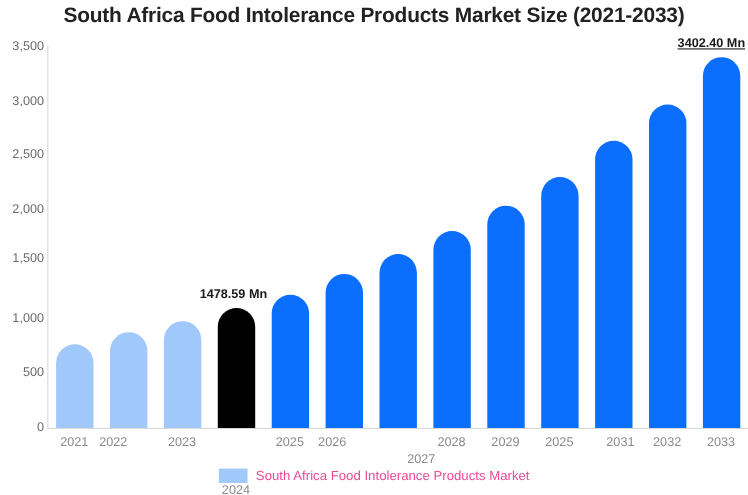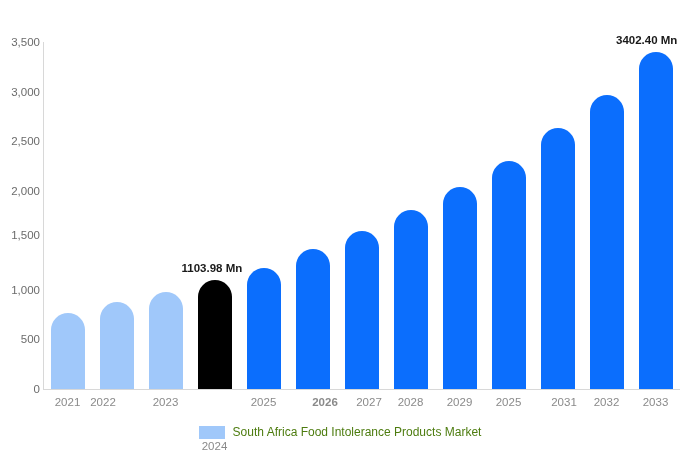--- a/index.html
+++ b/index.html
@@ -119,29 +119,30 @@
     gap: 8px;
   }
   .legend-swatch {
     width: 26px;
     height: 13px;
     background: #a0c8fa;
     display: inline-block;
   }
   .legend-label {
     font-size: 12px;
-    color: #4d7c0f;
+    color: #ec4899;
     white-space: nowrap;
   }
 </style>
 </head>
 <body>
 
 <div id="chart-root">
 
+  <div class="chart-title">South Africa Food Intolerance Products Market Size (2021-2033)</div>
 
   <div class="y-axis-line"></div>
   <div class="x-axis-line"></div>
 
   <div id="y-ticks">
       <div class="y-tick" style="top: 389px;">0</div>
       <div class="y-tick" style="top: 339.429px;">500</div>
       <div class="y-tick" style="top: 289.857px;">1,000</div>
       <div class="y-tick" style="top: 235px;">1,500</div>
       <div class="y-tick" style="top: 190.714px;">2,000</div>
@@ -165,33 +166,33 @@
       <div class="bar" title="2032: 2963" style="left: 546.5px; width: 34px; height: 293.76px; background: rgb(11, 110, 253);"></div>
       <div class="bar" title="2033: 3402.4" style="left: 595.5px; width: 34px; height: 337.324px; background: rgb(11, 110, 253);"></div>
     </div>
 
   <div id="x-ticks">
       <div class="x-tick" style="left: 67.5px;">2021</div>
       <div class="x-tick" style="left: 103px;">2022</div>
       <div class="x-tick" style="left: 165.5px;">2023</div>
       <div class="x-tick" style="left: 214.5px; margin-top: 44px;">2024</div>
       <div class="x-tick" style="left: 263.5px;">2025</div>
-      <div class="x-tick" style="left: 325px; font-weight: bold;">2026</div>
-      <div class="x-tick" style="left: 369px;">2027</div>
+      <div class="x-tick" style="left: 302px;">2026</div>
+      <div class="x-tick" style="left: 383px; margin-top: 16px;">2027</div>
       <div class="x-tick" style="left: 410.5px;">2028</div>
       <div class="x-tick" style="left: 459.5px;">2029</div>
       <div class="x-tick" style="left: 508.5px;">2025</div>
       <div class="x-tick" style="left: 564px;">2031</div>
       <div class="x-tick" style="left: 606.5px;">2032</div>
       <div class="x-tick" style="left: 655.5px;">2033</div>
     </div>
 
   <div id="data-labels">
-      <div class="data-label" style="top: 261.548px; left: 181.5px;">1103.98 Mn</div>
-      <div class="data-label" style="top: 33.6763px; left: 616px;">3402.40 Mn</div>
+      <div class="data-label" style="top: 261.548px; left: 181.5px;">1478.59 Mn</div>
+      <div class="data-label" style="top: 33.6763px; left: 616px; text-decoration: underline;">3402.40 Mn</div>
     </div>
 
   <div class="legend">
     <span class="legend-swatch"></span>
     <span class="legend-label">South Africa Food Intolerance Products Market</span>
   </div>
 
 </div>
 
 </body></html>

